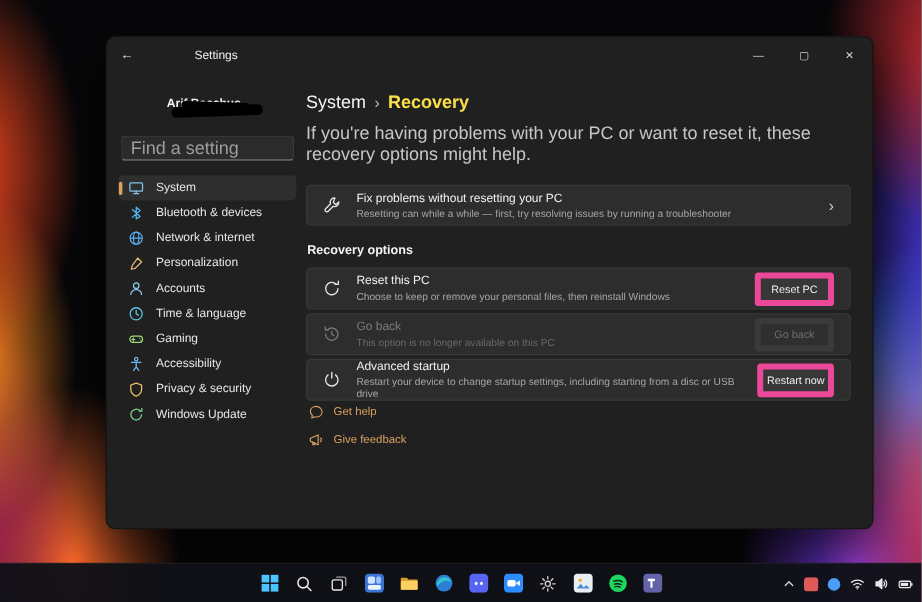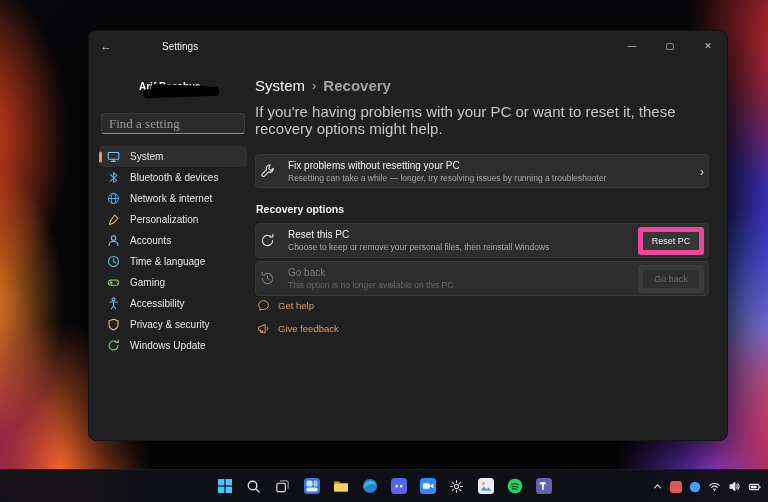--- a/index.html
+++ b/index.html
@@ -45,41 +45,41 @@
   .profile-name { font-size:10px; font-weight:bold; color:#f2f2f2; }
   .redaction { position:absolute; left:42px; top:21px; width:76px; height:9px;
     background:#000; border-radius:4px; transform:rotate(-2deg); }
   .redaction2 { position:absolute; left:50px; top:18px; width:58px; height:7px;
     background:#000; border-radius:4px; transform:rotate(2deg); }
 
   .searchbox { display:flex; align-items:center; height:21px; background:#2b2b2b;
     border:1px solid #3a3a3a; border-bottom:1px solid #8f8f8f; border-radius:3px;
     padding:0 7px; margin:0 2px 12px 2px; }
   .searchbox input { flex:1; background:transparent; border:none; outline:none;
-    color:#d8d8d8; font-size:13px; font-family:Liberation Serif, serif; }
+    color:#d8d8d8; font-size:15px; font-family:Liberation Sans, sans-serif; }
   .searchbox input::placeholder { color:#9d9d9d; }
 
   .nav { display:flex; flex-direction:column; }
   .nav-item { position:relative; display:flex; align-items:center; gap:10px; height:21px;
     padding:0 8px; border-radius:4px; font-size:10px; color:#e6e6e6; cursor:pointer; }
   .nav-item.selected { background:#2e2e2e; }
   .sel-bar { position:absolute; left:0; top:50%; transform:translateY(-50%);
     width:3px; height:11px; border-radius:2px; background:#d9a05f; }
   .nav-icon { width:13px; height:13px; flex-shrink:0; display:flex; }
 
   
   .main { flex:1; padding:4px 18px 0 2px; }
   .breadcrumb { display:flex; align-items:center; gap:7px; margin:12px 0 9px; }
   .crumb-parent { font-size:15px; font-weight:400; color:#f4f4f4; cursor:pointer; }
   .crumb-sep { font-size:13px; color:#bdbdbd; }
-  .crumb-current { font-size:15px; font-weight:700; color:#a3a3a3; }
+  .crumb-current { font-size:15px; font-weight:700; color:#fde047; }
   .page-desc { font-size:15px; color:#c6c6c6; margin-bottom:17px; }
 
   .card { display:flex; align-items:center; background:#2d2d2d; border:1px solid #383838;
-    border-radius:4px; padding:0 4px; gap:12px; }
+    border-radius:4px; padding:0 13px; gap:12px; }
   .fix-card { height:34px; margin-bottom:15px; cursor:pointer; }
   .card-icon { width:16px; height:16px; flex-shrink:0; display:flex; }
   .card-text { display:flex; flex-direction:column; gap:2px; }
   .card-title { font-size:10px; color:#f2f2f2; }
   .card-sub { font-size:8.5px; color:#a6a6a6; }
   .chevron { margin-left:auto; color:#d0d0d0; font-size:13px; }
 
   .section-title { font-size:10.5px; font-weight:700; color:#f2f2f2; margin:0 0 8px 1px; }
 
   .row { height:35px; margin-bottom:3px; }
@@ -263,21 +263,21 @@
         <div class="page-desc">If you're having problems with your PC or want to reset it, these recovery options might help.</div>
 
         <div class="card fix-card">
           <span class="card-icon">
               <svg width="15" height="15" viewBox="0 0 16 16" fill="none" stroke="#e4e4e4" stroke-width="1.2" stroke-linecap="round" stroke-linejoin="round">
                 <path d="M10.8 2.2a3.6 3.6 0 0 0-3.9 5l-4.4 4.4a1.6 1.6 0 0 0 2.3 2.3l4.4-4.4a3.6 3.6 0 0 0 5-3.9l-2.6 2.6-2.3-2.3z"></path>
               </svg>
             </span>
           <span class="card-text">
             <span class="card-title">Fix problems without resetting your PC</span>
-            <span class="card-sub">Resetting can take a while — longer, try resolving issues by running a troubleshooter</span>
+            <span class="card-sub">Resetting can while a while — first, try resolving issues by running a troubleshooter</span>
           </span>
           <span class="chevron">›</span>
         </div>
 
         <div class="section-title">Recovery options</div>
 
         <div class="card row">
           <span class="card-icon">
               <svg width="15" height="15" viewBox="0 0 16 16" fill="none" stroke="#e4e4e4" stroke-width="1.2" stroke-linecap="round" stroke-linejoin="round">
                 <path d="M13.5 8a5.5 5.5 0 1 1-1.7-4"></path>
@@ -299,20 +299,33 @@
                 <path d="M8 5.5V8l1.8 1.2"></path>
               </svg>
             </span>
           <span class="card-text">
             <span class="card-title">Go back</span>
             <span class="card-sub">This option is no longer available on this PC</span>
           </span>
           <button class="btn" disabled="">Go back</button>
         </div>
 
+        <div class="card row">
+          <span class="card-icon">
+              <svg width="15" height="15" viewBox="0 0 16 16" fill="none" stroke="#e4e4e4" stroke-width="1.2" stroke-linecap="round">
+                <path d="M8 1.5v5"></path>
+                <path d="M11.3 3.6a5.5 5.5 0 1 1-6.6 0"></path>
+              </svg>
+            </span>
+          <span class="card-text">
+            <span class="card-title">Advanced startup</span>
+            <span class="card-sub">Restart your device to change startup settings, including starting from a disc or USB drive</span>
+          </span>
+          <button class="btn">Restart now</button>
+        </div>
 
         <div class="links">
           <span class="link">
             <span class="link-icon">
                 <svg width="13" height="13" viewBox="0 0 16 16" fill="none" stroke="#d9a05f" stroke-width="1.2" stroke-linejoin="round">
                   <path d="M8 2C4.5 2 2 4.3 2 7.2c0 1.6.8 3 2 4l-.5 2.8 2.8-1.3c.5.1 1.1.2 1.7.2 3.5 0 6-2.3 6-5.2S11.5 2 8 2z"></path>
                 </svg>
               </span>
             <span>Get help</span>
           </span>

